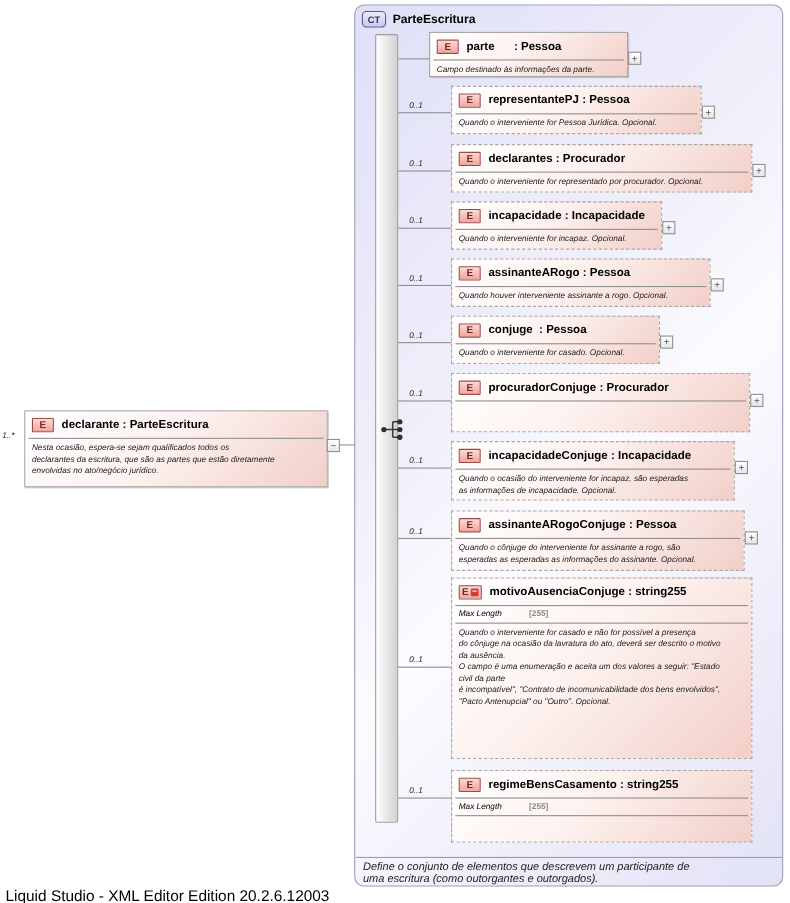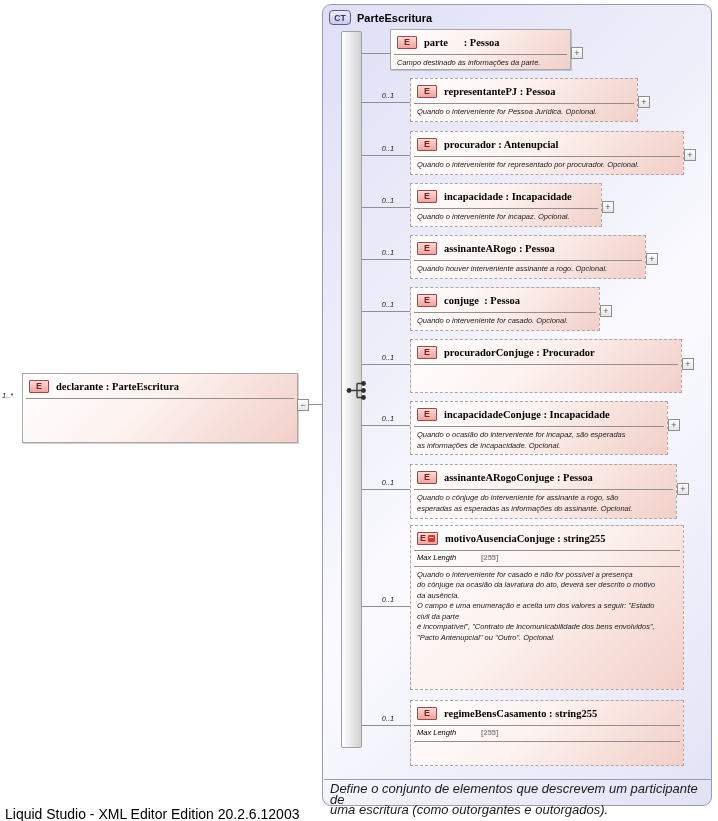--- a/index.html
+++ b/index.html
@@ -1,47 +1,47 @@
 <!DOCTYPE html>
 <html><head>
 <meta charset="utf-8">
 <style>
   html,body{margin:0;padding:0;background:#fff;}
   #page{position:relative;width:718px;height:821px;background:#ffffff;overflow:hidden;
         font-family:"Liberation Sans",sans-serif;color:#111;}
 
   
   .cline{position:absolute;height:0;border-top:1px solid #8f8f8f;}
-  .card-label{position:absolute;font-size:7.5px;font-style:italic;color:#222;text-align:center;}
+  .card-label{position:absolute;font-size:7.5px;font-style:italic;color:#222;text-align:left;}
 
   
   .panel{position:absolute;left:322px;top:4px;width:390px;height:802px;box-sizing:border-box;
          border:1px solid #9a9ab2;border-radius:9px;
          background:linear-gradient(135deg,#dfdff7 0%,#f0f0fb 38%,#fbfbff 55%,#e2e2f6 100%);}
   .panel-title{position:absolute;left:6px;top:5px;display:flex;align-items:center;gap:6px;}
   .panel-title-text{font-size:11px;font-weight:bold;color:#000;}
   .badge-ct{display:inline-flex;align-items:center;justify-content:center;width:20px;height:13px;
             border:1px solid #5c5c88;border-radius:4px;background:linear-gradient(180deg,#ececfc,#c9c9ee);
             color:#34345e;font-size:8.5px;font-weight:bold;}
   .panel-footer-line{position:absolute;left:1px;top:774px;width:387px;border-top:1px solid #9a9ab2;}
-  .panel-footer{position:absolute;left:7px;top:779px;width:370px;font-size:13px;font-style:italic;
+  .panel-footer{position:absolute;left:7px;top:779px;width:370px;font-size:10px;font-style:italic;
                 line-height:10.5px;color:#1a1a1a;white-space:pre-line;}
 
   
   .seq-bar{position:absolute;left:341px;top:31px;width:21px;height:717px;box-sizing:border-box;
            border:1px solid #a0a0a0;border-radius:2px;background:linear-gradient(90deg,#ffffff,#d2d2d2);}
   .seq-icon{position:absolute;left:345px;top:379px;}
 
   
   .ebox{position:absolute;box-sizing:border-box;border:1px solid #a8a8a8;
         background:linear-gradient(135deg,#ffffff 0%,#fdf2ef 45%,#f2cfc8 100%);overflow:hidden;}
   .ebox.solid{box-shadow:1px 1px 0 rgba(120,120,120,0.35);}
   .ebox.dashed{border-style:dashed;}
   .ebox-header{display:flex;align-items:center;gap:7px;height:24px;padding:0 6px;box-sizing:border-box;}
-  .ebox-label{font-weight:bold;font-size:10.5px;color:#000;white-space:pre;font-family:Liberation Serif, serif;}
+  .ebox-label{font-weight:bold;font-size:10.5px;color:#000;white-space:pre;}
   .hdivider{border-top:1px solid #909090;margin:0 3px;}
   .ebox-annot{font-style:italic;font-size:7.5px;line-height:10.5px;padding:3px 18px 3px 6px;
               white-space:pre-line;color:#1a1a1a;}
   .badge-e{display:inline-flex;align-items:center;justify-content:center;gap:2px;min-width:20px;height:13px;
            box-sizing:border-box;padding:0 2px;background:linear-gradient(180deg,#fcdad5,#efa69c);
            border:1px solid #a04848;color:#7c1f1f;font-size:9px;font-weight:bold;border-radius:1px;flex:none;}
   .enum-dash{display:inline-block;width:7px;height:7px;background:#d8372a;color:#fff;font-size:8px;
              line-height:6px;text-align:center;font-weight:bold;border-radius:1px;}
   .facets{padding:2px 6px 2px 6px;}
   .facet-row{display:flex;font-size:7.5px;line-height:10.5px;}
@@ -64,20 +64,23 @@
 <div id="page">
 
   <div class="card-label" style="left:2px;top:391px;width:18px;text-align:left;">1..*</div>
 
   <div class="ebox solid" style="left:22px;top:373px;width:276px;height:70px;">
     <div class="ebox-header">
       <span class="badge-e">E</span>
       <span class="ebox-label">declarante : ParteEscritura</span>
     </div>
     <div class="hdivider"></div>
+    <div class="ebox-annot">Nesta ocasião, espera-se sejam qualificados todos os
+declarantes da escritura, que são as partes que estão diretamente
+envolvidas no ato/negócio jurídico.</div>
   </div>
 
   <div class="minusbox" style="left:297px;top:399px;">−</div>
   <div class="cline" style="left:309px;top:404px;width:14px;"></div>
   <div class="cline" style="left:322px;top:392px;width:27px;"></div>
 
   <div class="panel">
     <div class="panel-title">
       <span class="badge-ct">CT</span>
       <span class="panel-title-text">ParteEscritura</span>
@@ -122,21 +125,21 @@
         <div class="ebox-annot">Quando o interveniente for Pessoa Jurídica. Opcional.</div>
       </div>
       <div class="plusbox" style="left: 638px; top: 96px;">+</div>
       <div class="cline" style="left: 362px; top: 155px; width: 48px;"></div>
       <div class="card-label" style="left: 372px; top: 144px; width: 32px;">0..1</div>
       <div class="ebox dashed" style="left: 410px; top: 131px; width: 274px; height: 44px;">
         <div class="ebox-header">
           <span class="badge-e">
             <span>E</span>
           </span>
-          <span class="ebox-label">procurador : Antenupcial</span>
+          <span class="ebox-label">declarantes : Procurador</span>
         </div>
         <div class="hdivider"></div>
         <div class="ebox-annot">Quando o interveniente for representado por procurador. Opcional.</div>
       </div>
       <div class="plusbox" style="left: 684px; top: 149px;">+</div>
       <div class="cline" style="left: 362px; top: 207px; width: 48px;"></div>
       <div class="card-label" style="left: 372px; top: 196px; width: 32px;">0..1</div>
       <div class="ebox dashed" style="left: 410px; top: 183px; width: 192px; height: 44px;">
         <div class="ebox-header">
           <span class="badge-e">

